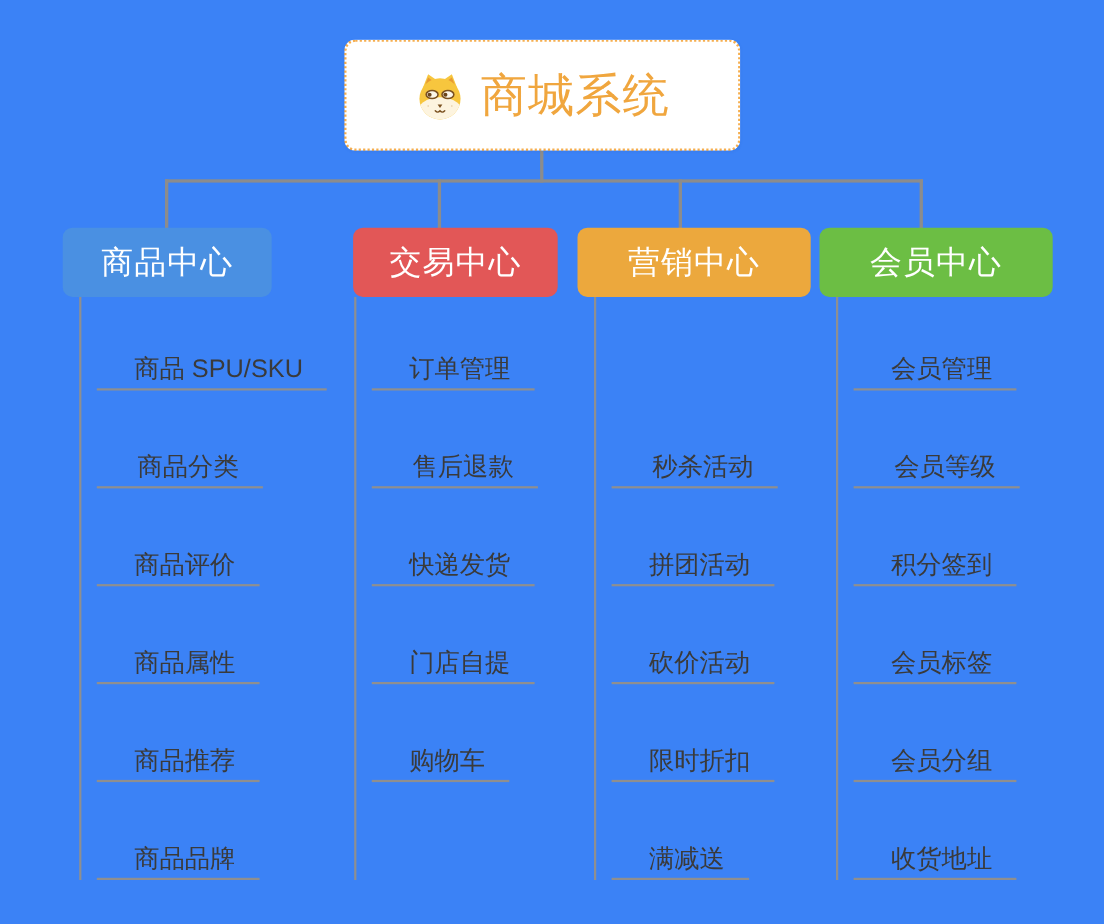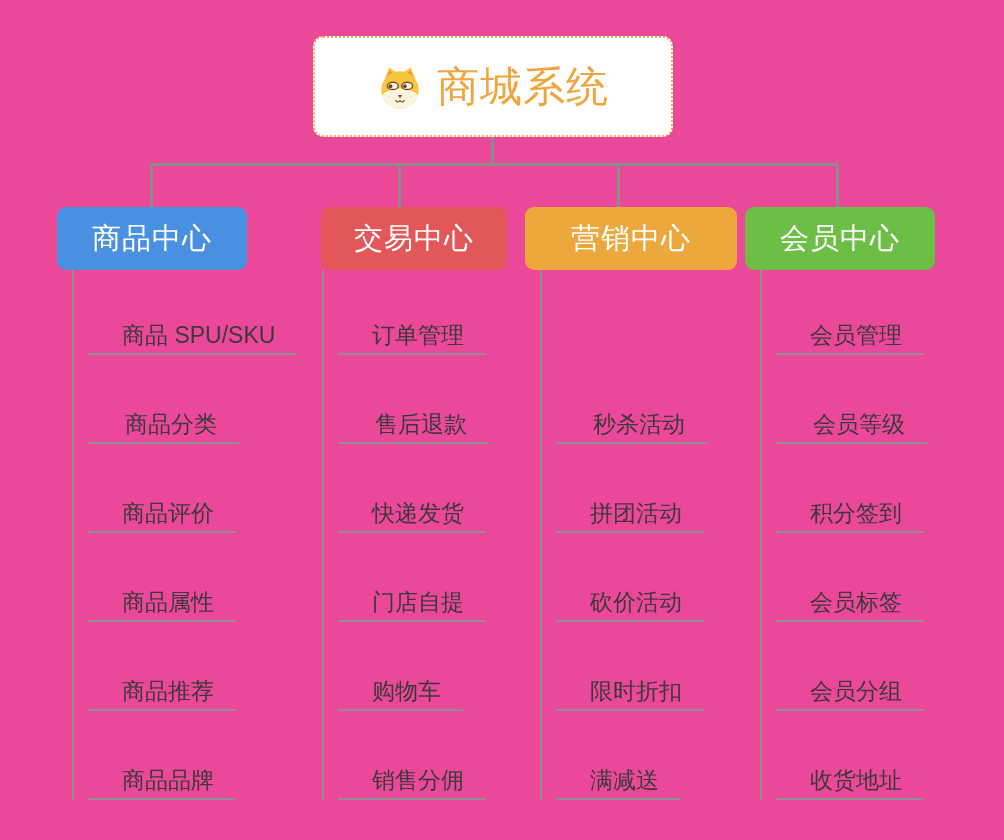--- a/index.html
+++ b/index.html
@@ -1,17 +1,17 @@
 <!DOCTYPE html>
 <html><head>
 <meta charset="utf-8">
 <style>
   html,body{margin:0;padding:0;}
   .canvas{
-    position:relative;width:1004px;height:840px;background:#ec4899;
+    position:relative;width:1004px;height:840px;background:#3b82f6;
     font-family:"Liberation Sans","DejaVu Sans",sans-serif;overflow:hidden;
   }
   
   .root{
     position:absolute;left:313px;top:36px;width:360px;height:101px;
     background:#FFFFFF;border:2px dotted #F6AE4E;border-radius:10px;
     box-sizing:border-box;display:flex;align-items:center;justify-content:center;gap:14px;
     box-shadow:0 1px 3px rgba(0,0,0,0.04);
   }
   .root-title{font-size:42px;color:#F0A63E;letter-spacing:1px;line-height:1;}
@@ -26,21 +26,21 @@
   .v0{left:72px;} .v1{left:322px;} .v2{left:540px;} .v3{left:760px;}
   
   .hdr{
     position:absolute;top:207px;height:63px;border-radius:9px;color:#FFFFFF;
     font-size:29px;display:flex;align-items:center;justify-content:center;
     box-sizing:border-box;letter-spacing:1px;
   }
   .hb0{left:57px;width:190px;text-align:center;}
   .hb1{left:321px;width:186px;}
   .hb2{left:525px;width:212px;}
-  .hb3{left:745px;width:190px;}
+  .hb3{left:745px;width:212px;}
   
   .item{
     position:absolute;font-size:23px;color:#3A3A3A;line-height:26px;
     padding:0 22px 5px 34px;border-bottom:2px solid #8F8F8F;white-space:nowrap;margin-left:16px;
   }
   .c0{left:72px;} .c1{left:322px;} .c2{left:540px;} .c3{left:760px;}
   .r0{top:322px;} .r1{top:411px;padding-left:37px;} .r2{top:500px;} .r3{top:589px;} .r4{top:678px;} .r5{top:767px;}
 </style>
 </head>
 <body>
@@ -105,21 +105,20 @@
   <div class="item c0 r2">商品评价</div>
   <div class="item c0 r3">商品属性</div>
   <div class="item c0 r4">商品推荐</div>
   <div class="item c0 r5">商品品牌</div>
 
   <div class="item c1 r0">订单管理</div>
   <div class="item c1 r1">售后退款</div>
   <div class="item c1 r2">快递发货</div>
   <div class="item c1 r3">门店自提</div>
   <div class="item c1 r4">购物车</div>
-  <div class="item c1 r5">销售分佣</div>
 
   <div class="item c2 r1">秒杀活动</div>
   <div class="item c2 r2">拼团活动</div>
   <div class="item c2 r3">砍价活动</div>
   <div class="item c2 r4">限时折扣</div>
   <div class="item c2 r5">满减送</div>
 
   <div class="item c3 r0">会员管理</div>
   <div class="item c3 r1">会员等级</div>
   <div class="item c3 r2">积分签到</div>

